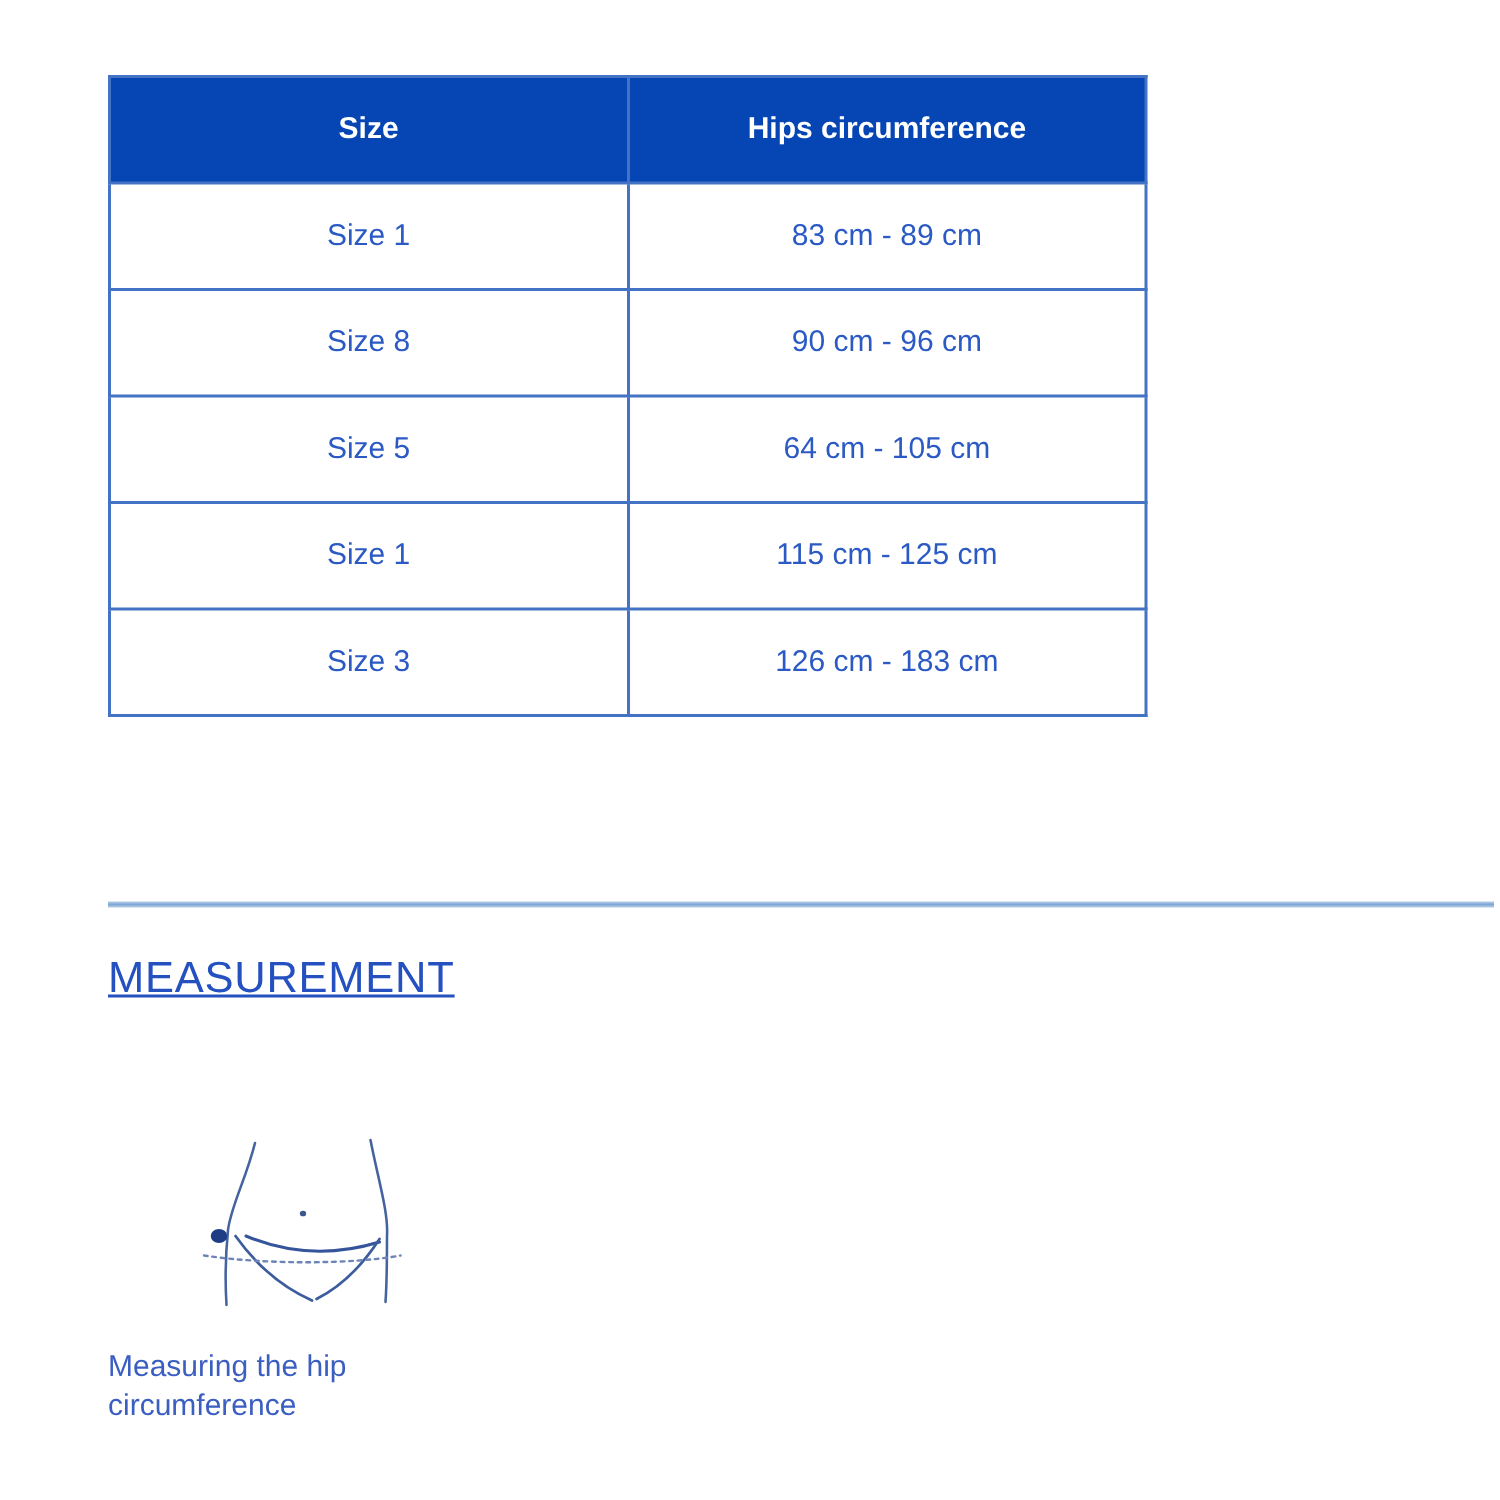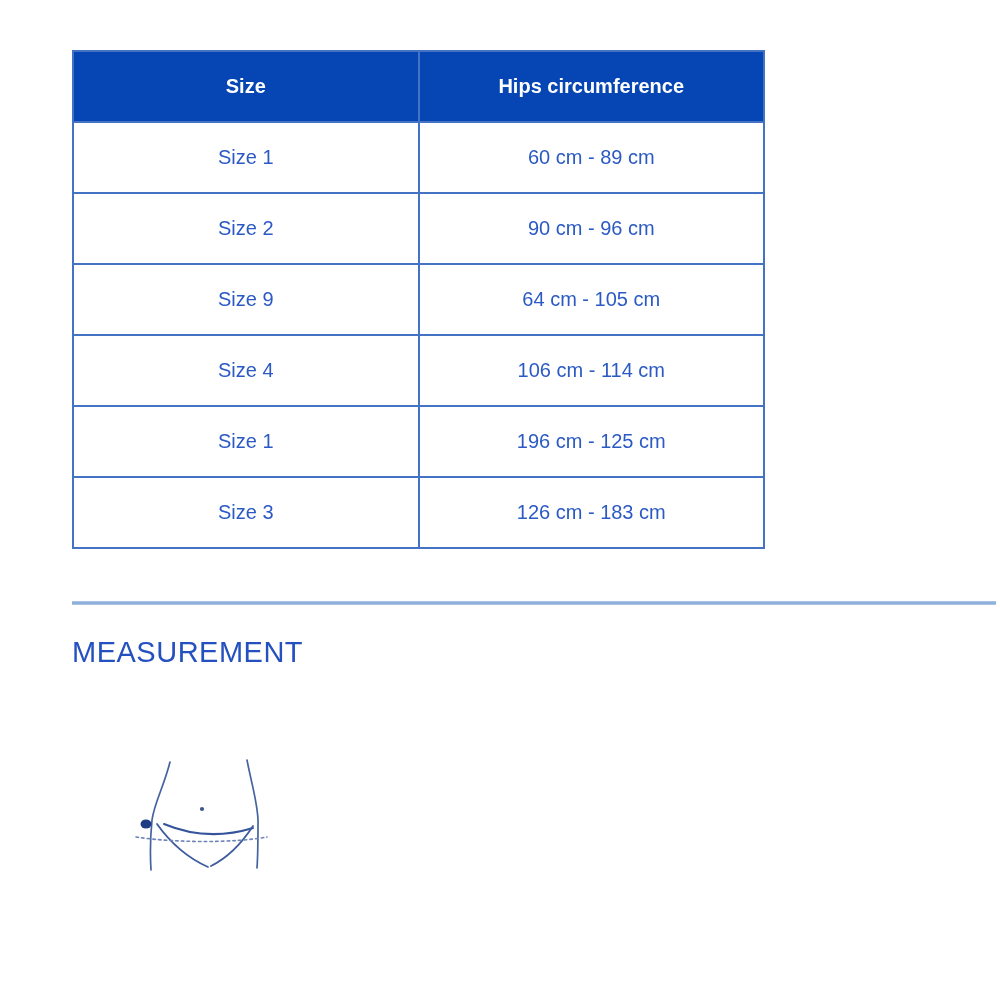--- a/index.html
+++ b/index.html
@@ -60,20 +60,21 @@
 
   
   .measurement-heading {
     position: absolute;
     left: 72px;
     top: 636px;
     font-size: 29px;
     font-weight: 400;
     letter-spacing: 0.5px;
     color: var(--heading_text, #2450c0);
+    text-decoration: underline;
   }
   .hip-figure {
     position: absolute;
     left: 100px;
     top: 748px;
     width: 180px;
     height: 150px;
   }
   .measurement-caption {
     position: absolute;
@@ -94,37 +95,33 @@
     <table class="size-table">
       <thead>
         <tr>
           <th>Size</th>
           <th>Hips circumference</th>
         </tr>
       </thead>
       <tbody>
         <tr>
           <td>Size 1</td>
-          <td>60 cm - 89 cm</td>
+          <td>83 cm - 89 cm</td>
         </tr>
         <tr>
-          <td>Size 2</td>
+          <td>Size 8</td>
           <td>90 cm - 96 cm</td>
         </tr>
         <tr>
-          <td>Size 9</td>
+          <td>Size 5</td>
           <td>64 cm - 105 cm</td>
         </tr>
         <tr>
-          <td>Size 4</td>
-          <td>106 cm - 114 cm</td>
-        </tr>
-        <tr>
           <td>Size 1</td>
-          <td>196 cm - 125 cm</td>
+          <td>115 cm - 125 cm</td>
         </tr>
         <tr>
           <td>Size 3</td>
           <td>126 cm - 183 cm</td>
         </tr>
       </tbody>
     </table>
   </div>
 
   <div class="section-divider"></div>
@@ -143,14 +140,15 @@
 
     <path d="M 153,78 C 140,98 125,111 111,118" stroke="#3d5c9e" stroke-width="1.8" stroke-linecap="round"></path>
 
     <path d="M 36,89 C 75,95 135,95 167,89" stroke="#6c84b8" stroke-width="1.6" stroke-dasharray="2.5 3.2" stroke-linecap="round"></path>
 
     <ellipse cx="46" cy="76" rx="5.5" ry="4.6" fill="#1e3d85"></ellipse>
 
     <ellipse cx="102" cy="61" rx="2.1" ry="1.9" fill="#3a568f"></ellipse>
   </svg>
 
+  <div class="measurement-caption">Measuring the hip circumference</div>
 
 </div>
 
 </body></html>

